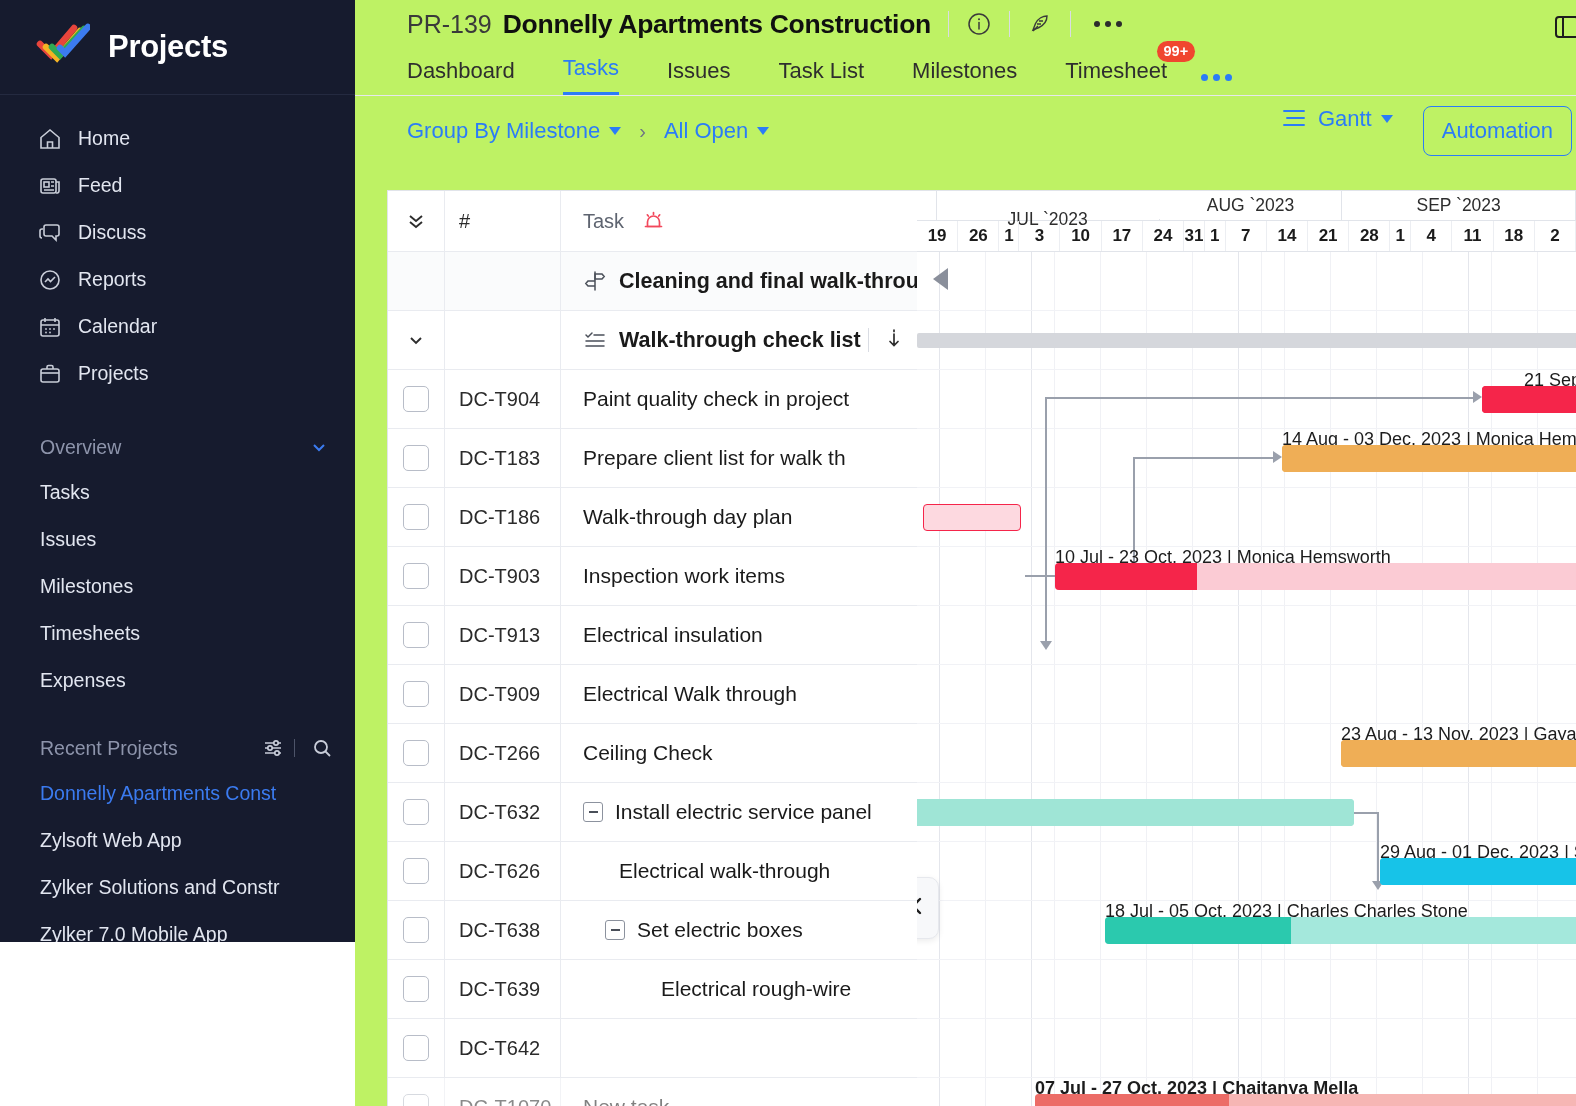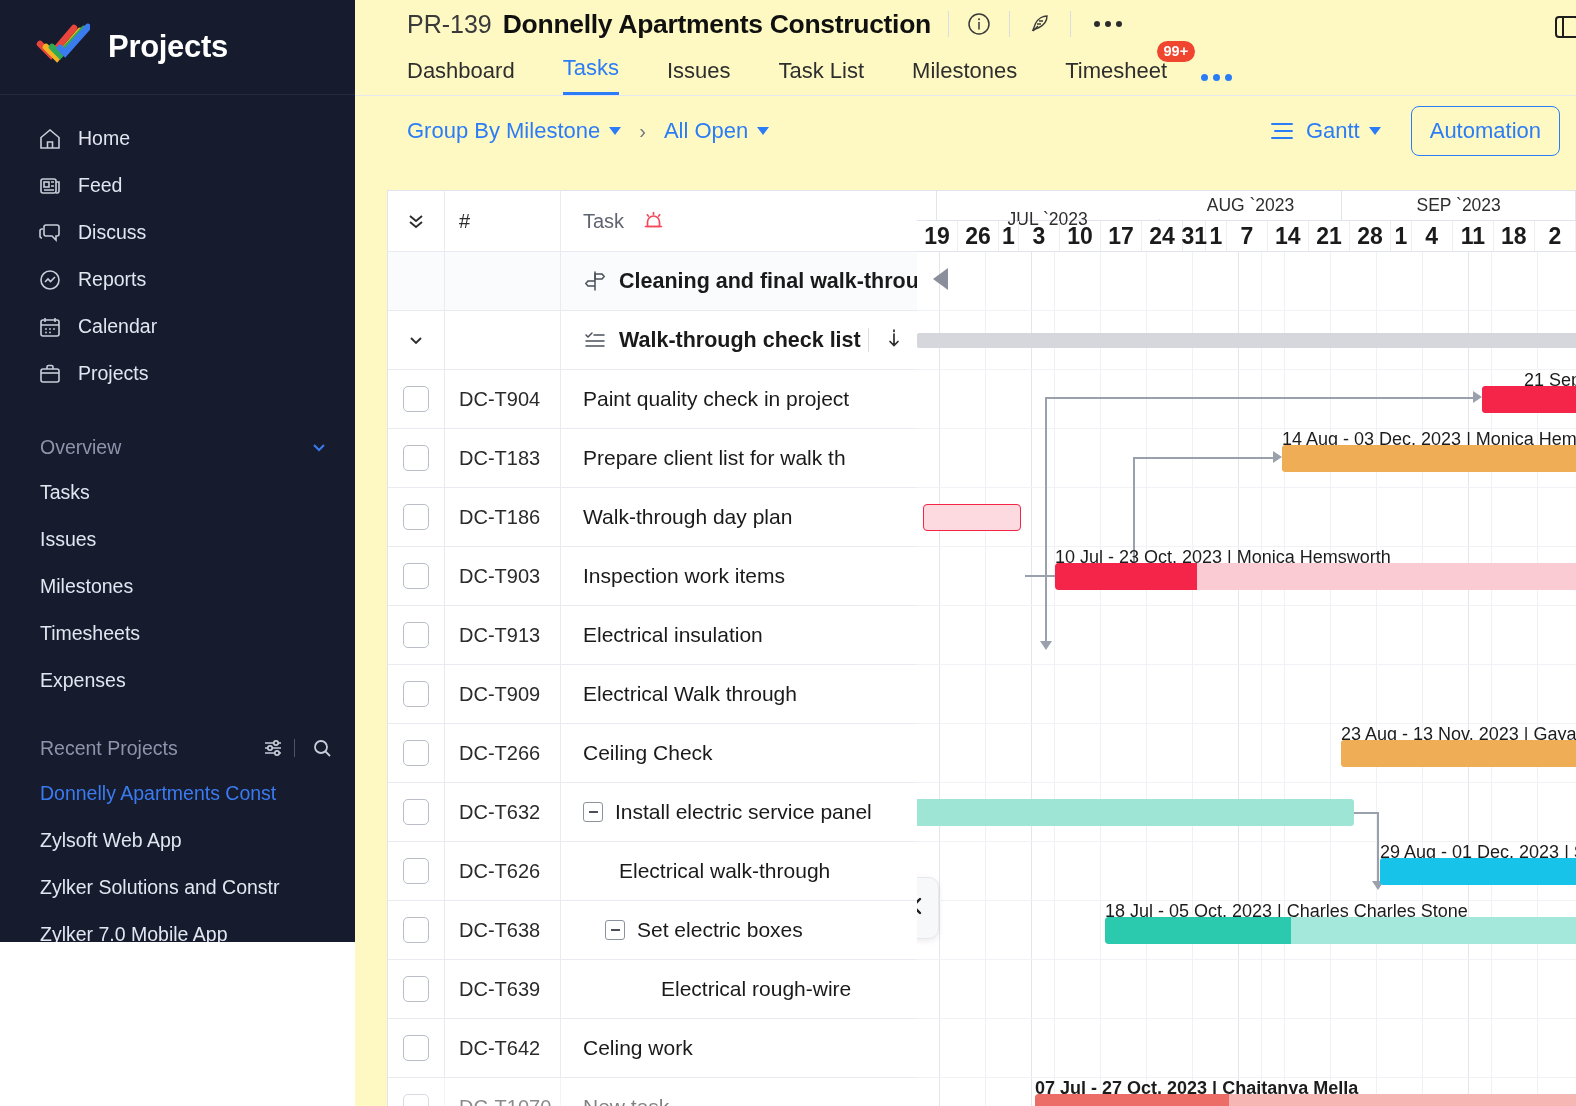--- a/index.html
+++ b/index.html
@@ -61,21 +61,21 @@
   .recent-hd .tool { width: 22px; height: 22px; margin-left: 6px; cursor: pointer; }
   .vdiv { width: 1px; height: 18px; background: #4d5469; margin: 0 10px; }
   .proj-item {
     height: 47px; display: flex; align-items: center;
     padding-left: 40px; color: #e2e6f0; font-size: 19.5px;
     white-space: nowrap; cursor: pointer;
   }
   .proj-item.active { color: #3b7bf0; }
 
   
-  .main { flex: 1; position: relative; background: #fef9c3; height: 1106px; overflow: hidden; }
+  .main { flex: 1; position: relative; background: #bef264; height: 1106px; overflow: hidden; }
 
   .topbar { height: 48px; display: flex; align-items: center; padding-left: 52px; }
   .pr-code { font-size: 25px; color: #3a3a3a; }
   .pr-title { font-size: 26.5px; font-weight: bold; color: #101010; margin-left: 11px; letter-spacing: -0.3px; }
   .hdiv { width: 1px; height: 26px; background: #d9dce3; margin: 0 17px; }
   .hicon { width: 26px; height: 26px; cursor: pointer; }
   .dots { display: flex; gap: 5px; align-items: center; cursor: pointer; margin-left: 6px; }
   .dots i { width: 6px; height: 6px; border-radius: 50%; background: #2c2c2c; display: block; }
 
   .tabs { height: 48px; display: flex; align-items: flex-end; padding-left: 52px; border-bottom: 1px solid #e6e8ed; }
@@ -89,21 +89,21 @@
     background: #f0462f; color: #fff; font-size: 14.5px; font-weight: bold;
     border-radius: 11px; padding: 2px 7px; line-height: 1.15;
   }
   .tabs .dots-blue { display: flex; gap: 5px; align-items: center; padding-bottom: 14px; cursor: pointer; }
   .tabs .dots-blue i { width: 7px; height: 7px; border-radius: 50%; background: #2b7cf7; display: block; }
 
   .toolbar { height: 70px; display: flex; align-items: center; padding: 0 0 0 52px; }
   .tb-link { font-size: 22px; color: #2b7cf7; display: flex; align-items: center; cursor: pointer; white-space: nowrap; }
   .caret { width: 0; height: 0; border-left: 6.5px solid transparent; border-right: 6.5px solid transparent; border-top: 8px solid #2b7cf7; margin-left: 9px; }
   .sep-chev { margin: 0 18px; color: #6f7684; font-size: 20px; }
-  .tb-right { margin-left: auto; display: flex; align-items: center; padding-right: 16px; }
+  .tb-right { margin-left: auto; display: flex; align-items: flex-start; padding-right: 4px; }
   .gantt-ico { width: 26px; height: 24px; margin-right: 11px; }
   .auto-btn {
     border: 1.6px solid #2b7cf7; border-radius: 8px;
     color: #2b7cf7; font-size: 22px; padding: 11px 18px;
     margin-left: 30px; white-space: nowrap; cursor: pointer;
     overflow: hidden;
   }
 
   
   .grid-wrap { position: absolute; left: 32px; top: 190px; right: 0; bottom: 0; display: flex; }
@@ -125,21 +125,21 @@
   .sq-min:after { content: ""; width: 9px; height: 1.6px; background: #4a4f59; }
   .alarm { margin-left: 18px; width: 23px; height: 23px; }
   .dl-wrap { margin-left: auto; display: flex; align-items: center; padding-right: 12px; }
   .vl { width: 1px; height: 24px; background: #d9dce3; margin-right: 14px; }
 
   
   .gantt { position: relative; flex: 1; border-top: 1px solid #e1e4ea; overflow: hidden; background: #fff; }
   .tl-months { display: flex; height: 30px; border-bottom: 1px solid #e1e4ea; position: relative; }
   .mo { border-right: 1px solid #e1e4ea; display: flex; align-items: center; justify-content: center; font-size: 17.5px; color: #2d2d2d; }
   .tl-days { display: flex; height: 31px; border-bottom: 1px solid #e1e4ea; position: relative; }
-  .dy { border-right: 1px solid #eceef2; display: flex; align-items: center; justify-content: center; font-size: 23px; color: #1b1b1b; font-weight: bold; }
+  .dy { border-right: 1px solid #eceef2; display: flex; align-items: center; justify-content: center; font-size: 17px; color: #1b1b1b; font-weight: bold; }
   .canvas { position: absolute; left: 0; right: 0; top: 61px; bottom: 0; }
   .vgrid { position: absolute; top: 0; bottom: 0; width: 1px; background: #f0f1f5; }
   .vgrid.major { background: #e4e6ec; }
   .brow { position: absolute; left: 0; right: 0; height: 59px; border-bottom: 1px solid #f1f2f6; }
   .bar { position: absolute; height: 27px; border-radius: 4px; top: 16px; overflow: hidden; }
   .bar .fill { position: absolute; left: 0; top: 0; bottom: 0; }
   .blabel { position: absolute; top: -6px; font-size: 18px; color: #1c1c1c; white-space: nowrap; }
   .summary { position: absolute; height: 15px; top: 22px; background: #d5d7dc; border-radius: 2px; }
   .mstone-tri { position: absolute; width: 0; height: 0; border-top: 11px solid transparent; border-bottom: 11px solid transparent; border-right: 15px solid #8a8f9b; }
   .dep { position: absolute; background: #9aa0ac; }
@@ -536,23 +536,20 @@
           <div class="c-id">DC-T639</div>
           <div class="c-task ind2">
               <span class="t-name">Electrical rough-wire</span>
             </div>
         </div>
         <div class="row">
           <div class="c-exp">
               <span class="chk"></span>
             </div>
           <div class="c-id">DC-T642</div>
-          <div class="c-task">
-              <span class="t-name">Celing work</span>
-            </div>
         </div>
         <div class="row" style="opacity:.55;">
           <div class="c-exp">
               <span class="chk"></span>
             </div>
           <div class="c-id">DC-T1070</div>
           <div class="c-task">
               <span class="t-name">New task</span>
             </div>
         </div>

